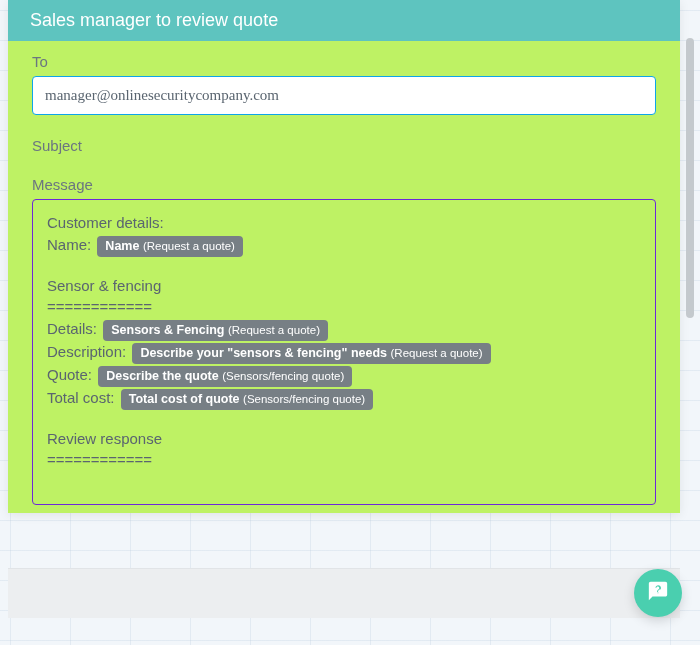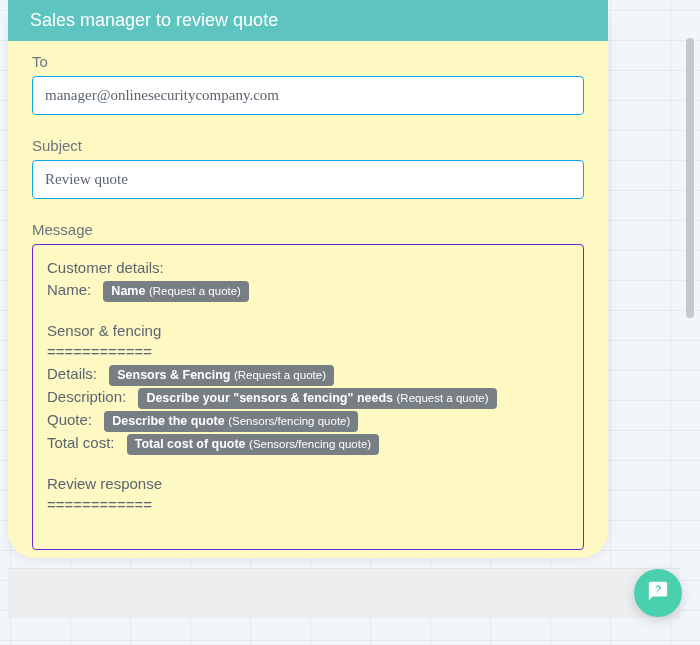--- a/index.html
+++ b/index.html
@@ -21,24 +21,23 @@
       background-image: 
         linear-gradient(to right, rgba(180,200,220,0.25) 1px, transparent 1px),
         linear-gradient(to bottom, rgba(180,200,220,0.25) 1px, transparent 1px);
       background-size: 60px 30px;
       background-position: 10px 610px;
     }
     .panel {
       position: absolute;
       left: 8px;
       top: 0;
-      width: 600px;
-      background: #fef9c3;
+      width: 672px;
+      background: #bef264;
       box-shadow: 0 2px 10px rgba(0,0,0,0.08);
-      border-radius: 27px;
     }
     .panel-header {
       background: #5ec4bf;
       color: #fff;
       padding: 10px 22px;
       font-size: 18px;
       font-weight: 400;
     }
     .panel-body {
       padding: 12px 24px 8px 24px;
@@ -81,21 +80,21 @@
     }
     .token {
       display: inline-block;
       background: #777f85;
       color: #fff;
       border-radius: 4px;
       padding: 2px 8px;
       font-size: 12.5px;
       font-weight: 700;
       vertical-align: baseline;
-      margin-left: 8px;
+      margin-left: 2px;
       line-height: 1.35;
       cursor: pointer;
     }
     .token .sub {
       font-weight: 400;
       font-size: 11.5px;
     }
     .footer-bar {
       position: absolute;
       left: 8px;
@@ -151,21 +150,20 @@
 
   <div class="panel-body">
 
     <div class="field-group">
       <label class="field-label">To</label>
       <input type="text" class="text-input" value="manager@onlinesecuritycompany.com" style="">
     </div>
 
     <div class="field-group">
       <label class="field-label">Subject</label>
-      <input type="text" class="text-input" value="Review quote" style="">
     </div>
 
     <div class="field-group" style="margin-bottom:0;">
       <label class="field-label">Message</label>
 
       <div class="message-box">
 
         <div class="row">Customer details:</div>
 
         <div class="row">

